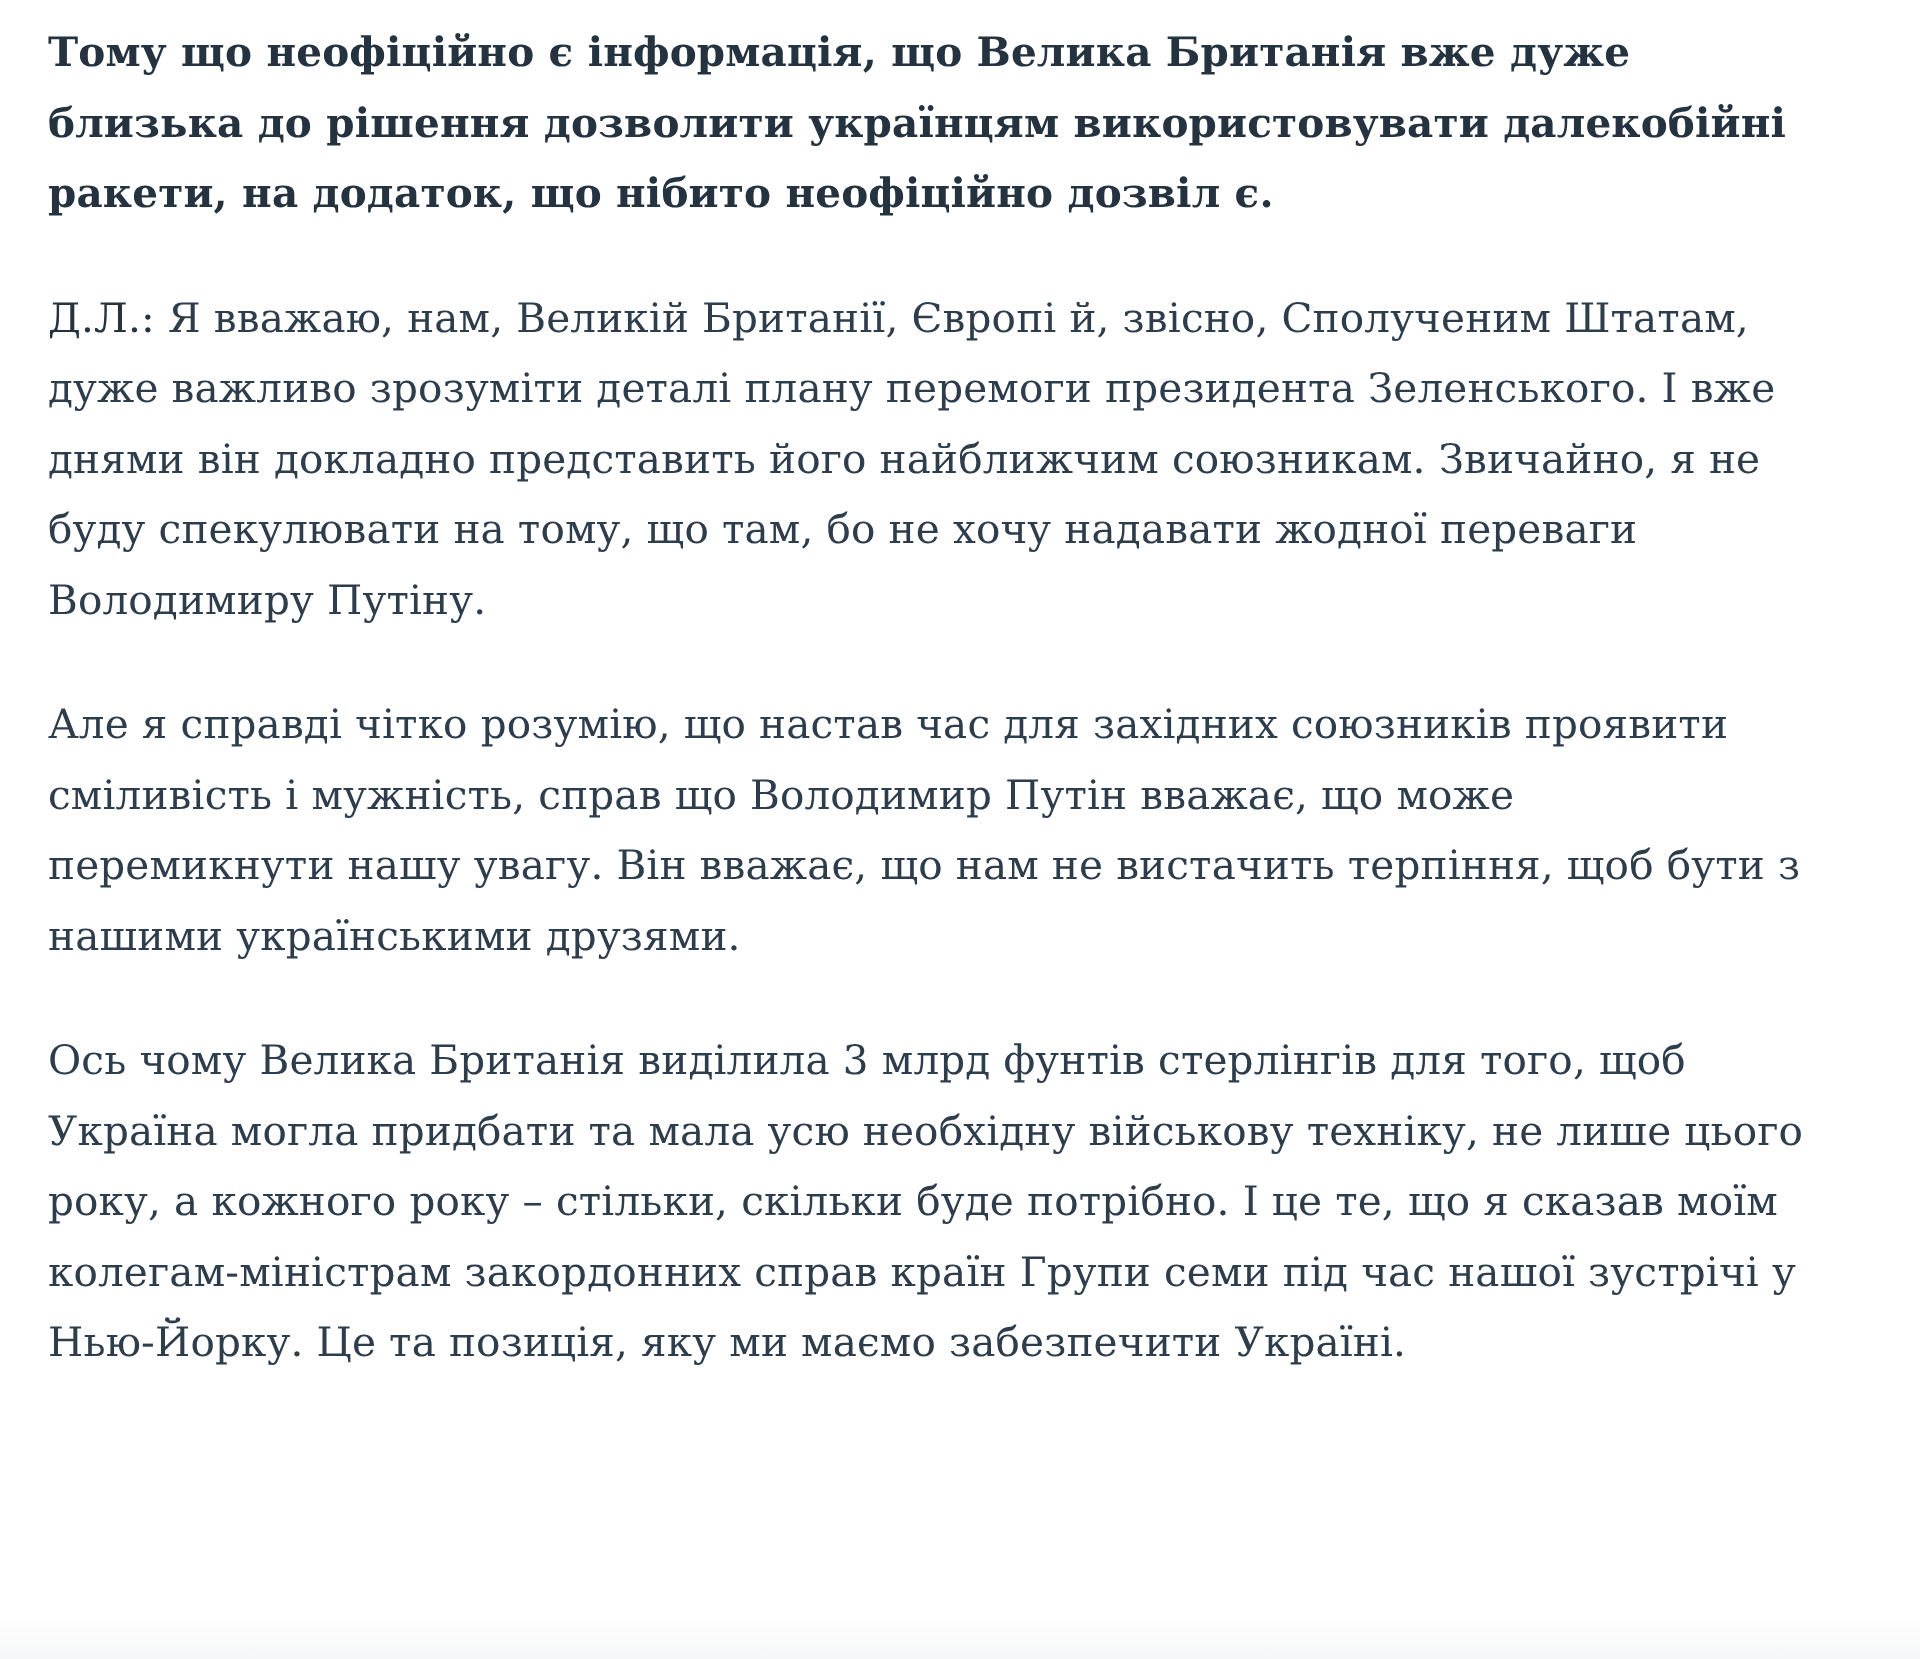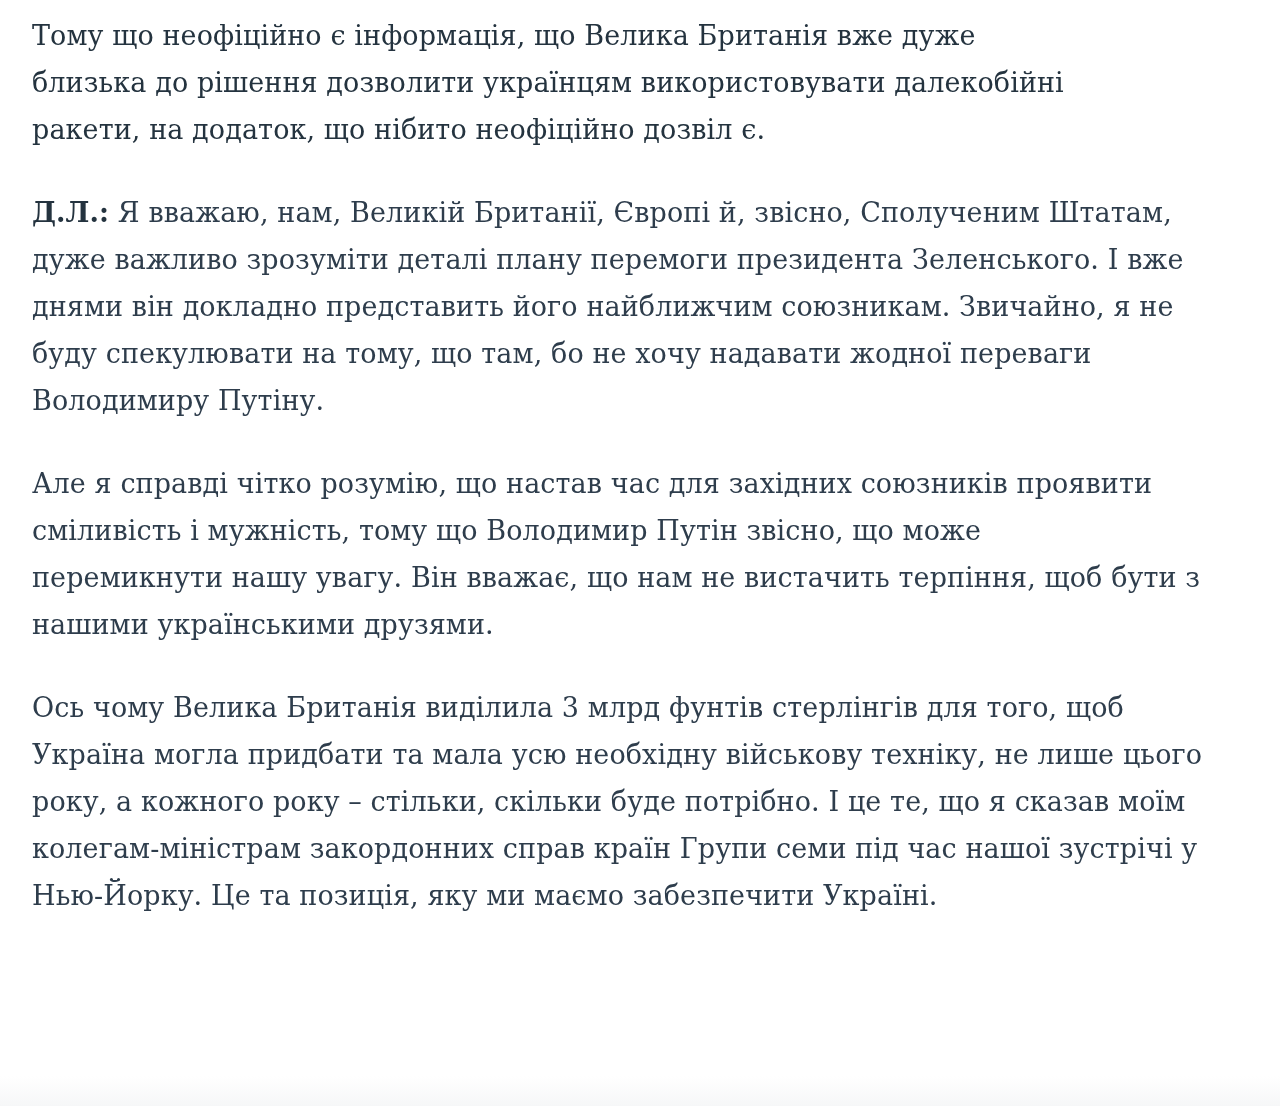--- a/index.html
+++ b/index.html
@@ -21,25 +21,25 @@
   }
   .para {
     margin: 0 0 36px 0;
     font-size: 27px;
     line-height: 47px;
     color: #2e3d4c;
     white-space: pre-line;
     letter-spacing: 0.1px;
   }
   .para.bold {
-    font-weight: 400;
+    font-weight: 700;
     color: #24333f;
   }
   .speaker {
-    font-weight: 700;
+    font-weight: 400;
     color: #24333f;
   }
   .bottom-fade {
     position: absolute;
     left: 0;
     bottom: 0;
     width: 1280px;
     height: 30px;
     background: linear-gradient(to bottom, rgba(246,247,248,0) 0%, #f6f7f8 100%);
     pointer-events: none;
@@ -55,21 +55,21 @@
 ракети, на додаток, що нібито неофіційно дозвіл є.</span></p>
 
 
   <p class="para"><strong class="speaker">Д.Л.:</strong><span> Я вважаю, нам, Великій Британії, Європі й, звісно, Сполученим Штатам,
 дуже важливо зрозуміти деталі плану перемоги президента Зеленського. І вже
 днями він докладно представить його найближчим союзникам. Звичайно, я не
 буду спекулювати на тому, що там, бо не хочу надавати жодної переваги
 Володимиру Путіну.</span></p>
 
   <p class="para"><span>Але я справді чітко розумію, що настав час для західних союзників проявити
-сміливість і мужність, тому що Володимир Путін звісно, що може
+сміливість і мужність, справ що Володимир Путін вважає, що може
 перемикнути нашу увагу. Він вважає, що нам не вистачить терпіння, щоб бути з
 нашими українськими друзями.</span></p>
 
   <p class="para"><span>Ось чому Велика Британія виділила 3 млрд фунтів стерлінгів для того, щоб
 Україна могла придбати та мала усю необхідну військову техніку, не лише цього
 року, а кожного року – стільки, скільки буде потрібно. І це те, що я сказав моїм
 колегам-міністрам закордонних справ країн Групи семи під час нашої зустрічі у
 Нью-Йорку. Це та позиція, яку ми маємо забезпечити Україні.</span></p>
 
 </main>

